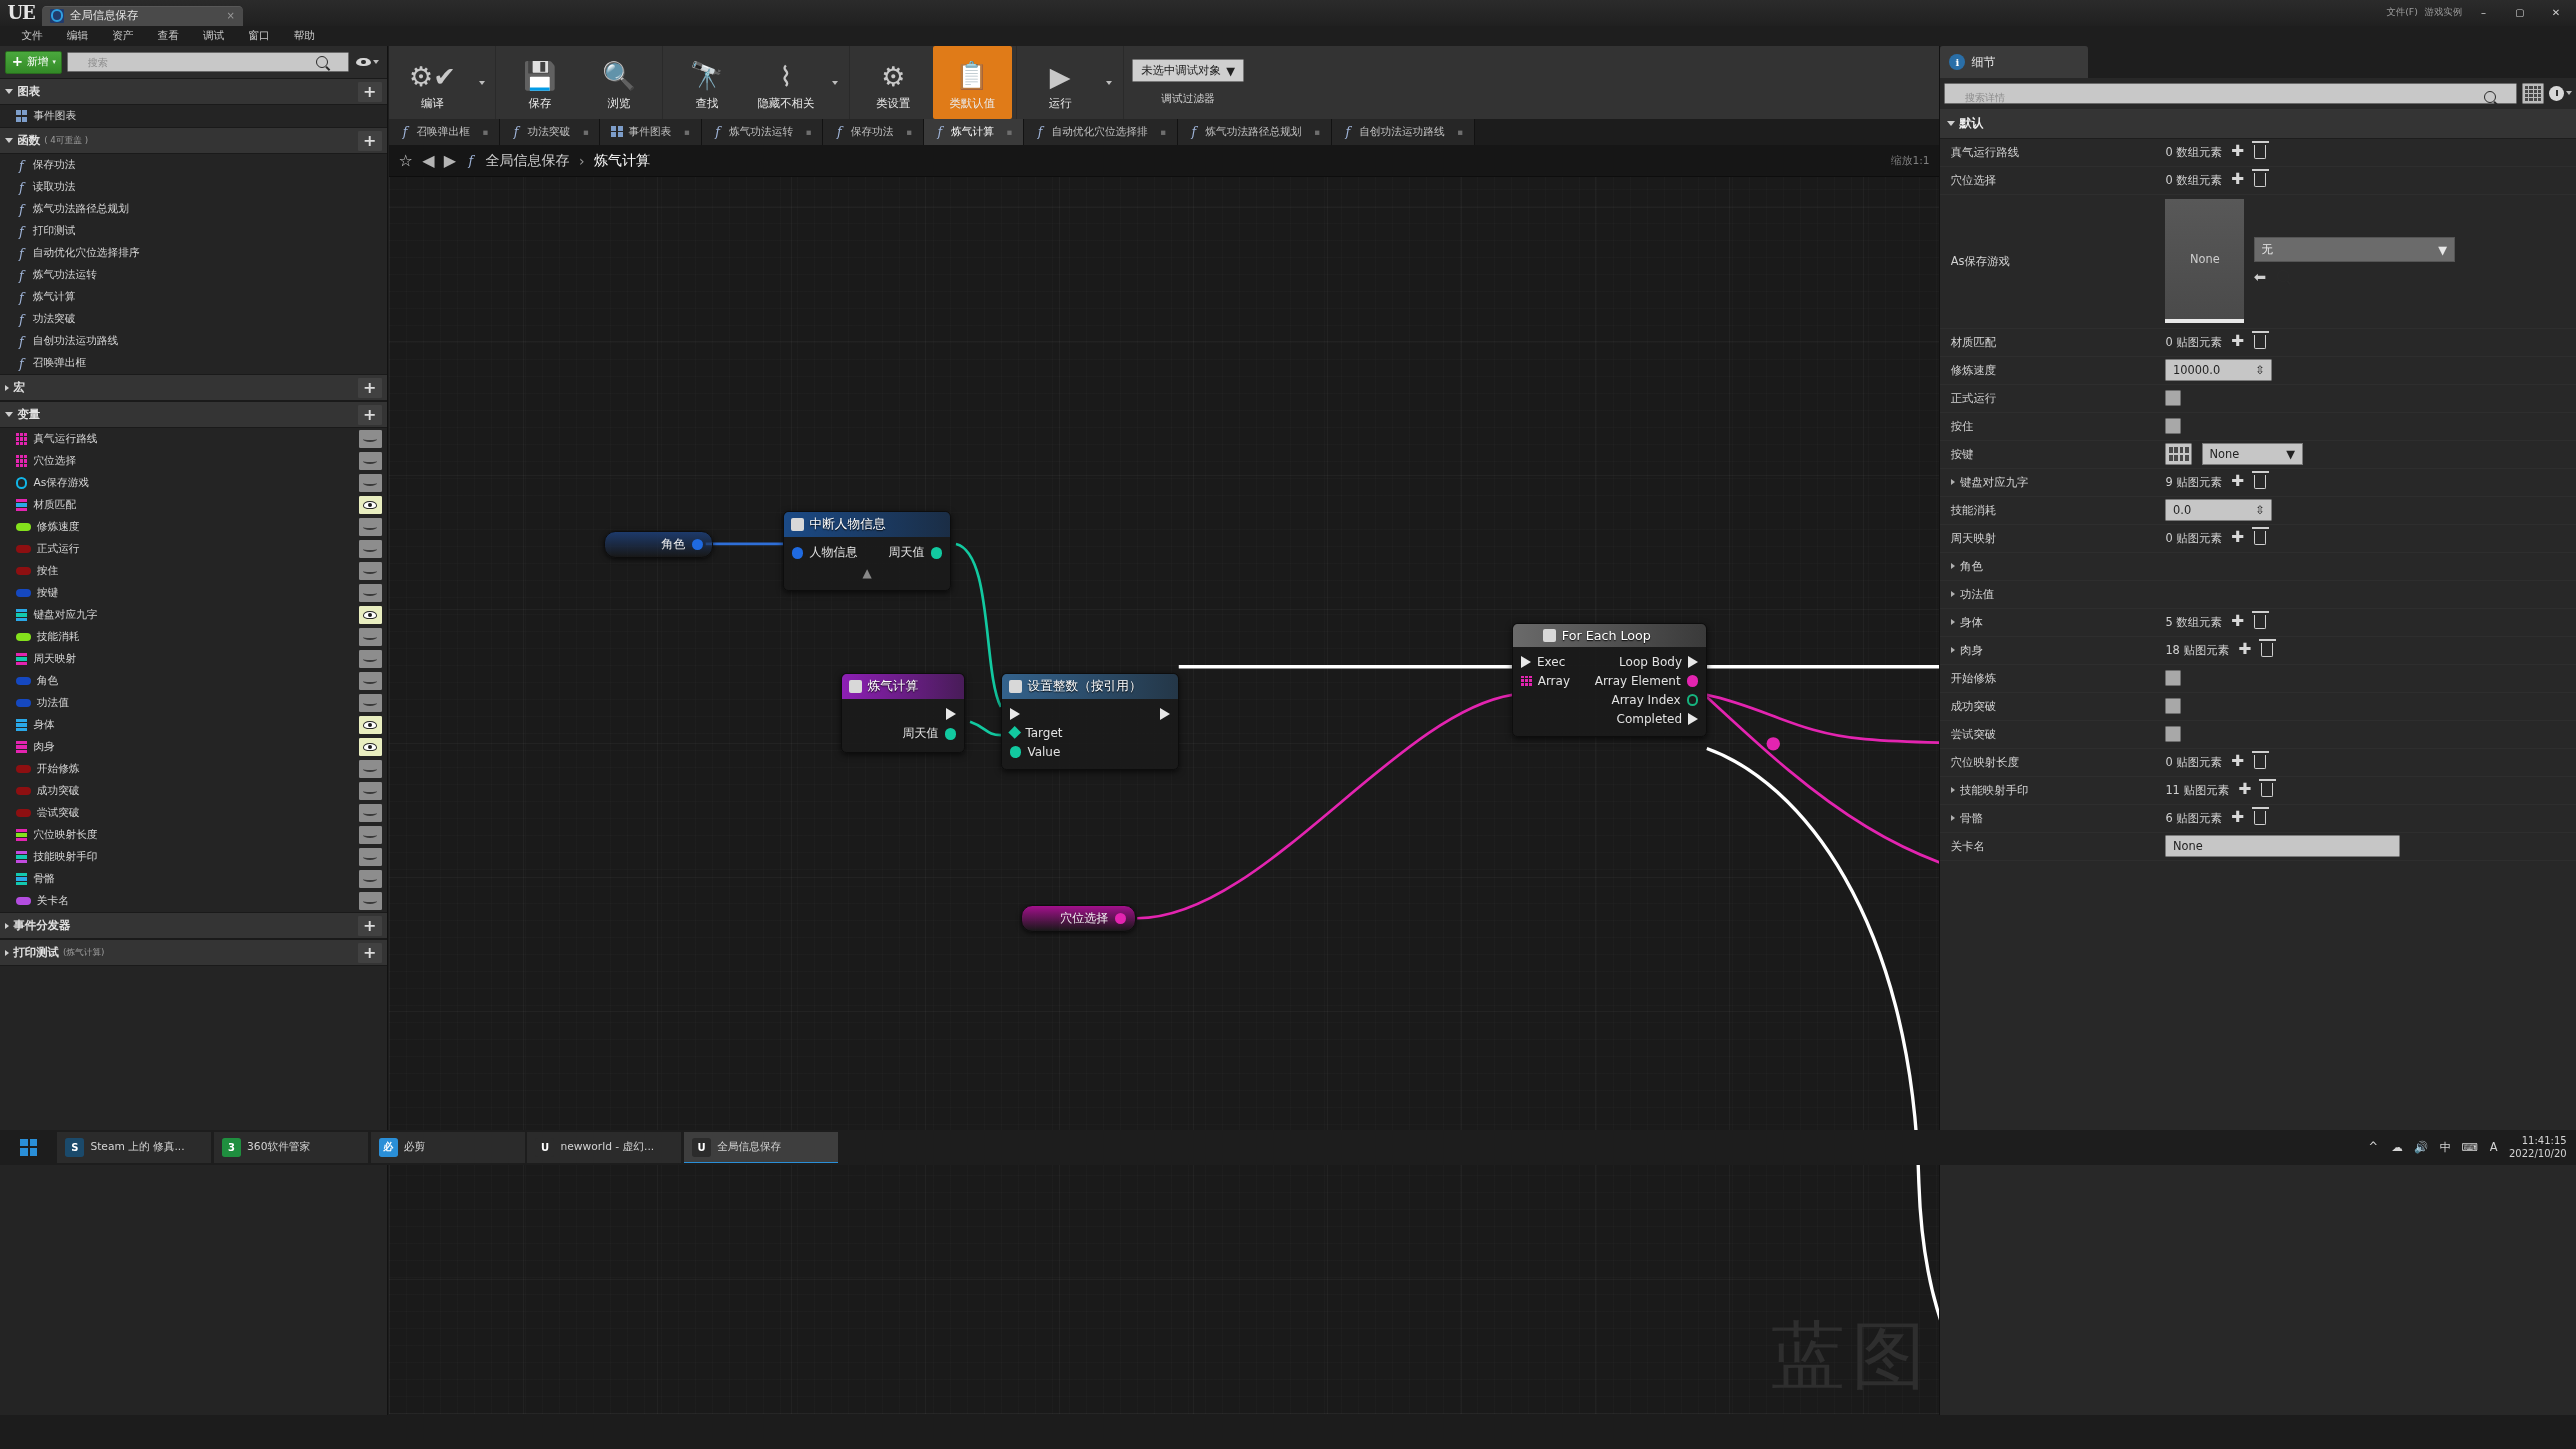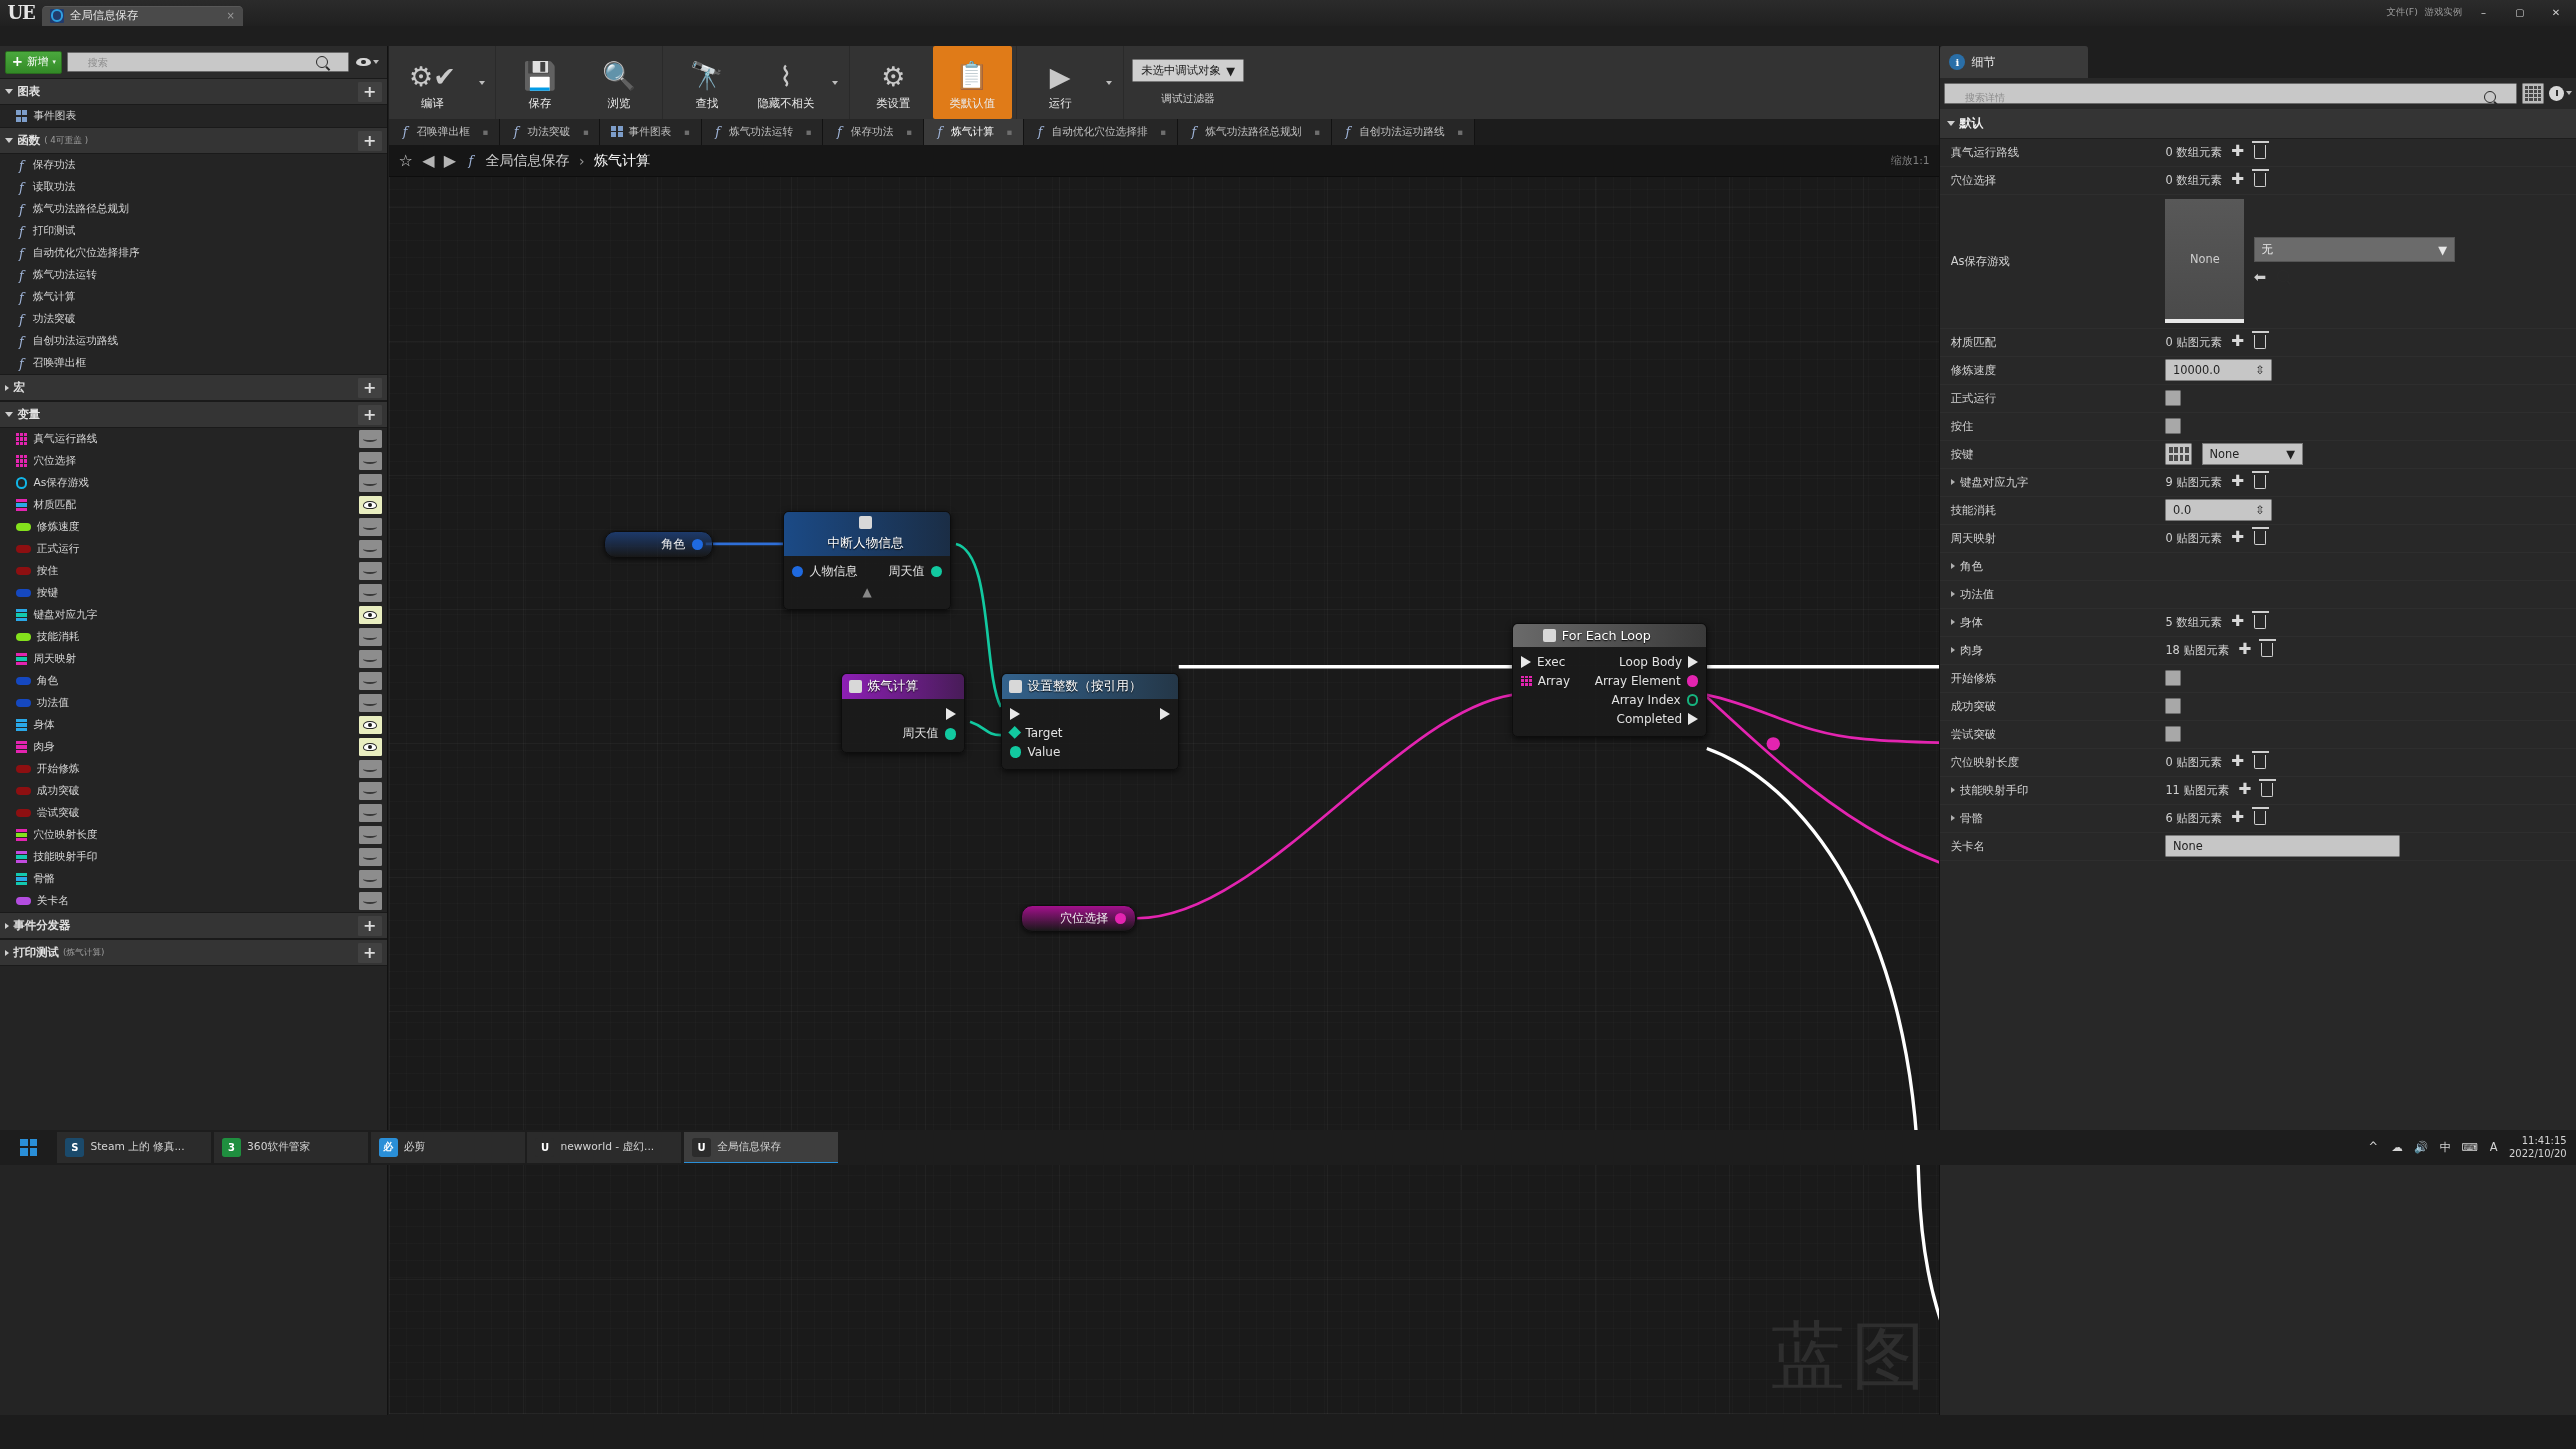--- a/index.html
+++ b/index.html
@@ -304,20 +304,29 @@
     </div>
     <div class="titlebar-right">
       <span class="tb-text">文件(F)</span>
       <span class="tb-text">游戏实例</span>
       <span class="wbtn">–</span>
       <span class="wbtn">▢</span>
       <span class="wbtn close">✕</span>
     </div>
   </div>
 
+  <div class="menubar" id="menubar">
+      <div class="menuitem">文件</div>
+      <div class="menuitem">编辑</div>
+      <div class="menuitem">资产</div>
+      <div class="menuitem">查看</div>
+      <div class="menuitem">调试</div>
+      <div class="menuitem">窗口</div>
+      <div class="menuitem">帮助</div>
+    </div>
 
   <div class="leftpanel">
     <div class="lp-toolbar">
       <div class="addbtn">
         <span class="plus">+</span>
         <span>新增</span>
         <span class="caret">▾</span>
       </div>
       <div class="searchbox">
         <input placeholder="搜索" style="">
@@ -774,21 +783,21 @@
 
       <path d="M2510,1300 C2525,1300 2528,1300 2534,1300" stroke="#e324b0" stroke-width="4" fill="none"></path>
       <path d="M2814,1300 C2830,1300 2845,1296 2860,1296" stroke="#12c9a0" stroke-width="4" fill="none"></path>
     </svg>
     <div id="graph-nodes">
         <div class="varnode" style="left: 215px; top: 354px; width: 109px; background: linear-gradient(rgb(29, 58, 107), rgba(20, 20, 20, 0.333));">
           <span style="margin-left: auto;">角色</span>
           <span class="dot" style="background: rgb(31, 106, 224);"></span>
         </div>
         <div class="node" style="left: 394px; top: 334px; width: 168px;">
-          <div class="nhead" style="background: linear-gradient(90deg, rgb(27, 74, 134), rgba(27, 74, 134, 0.4)); flex-direction: column;">
+          <div class="nhead" style="background: linear-gradient(90deg, rgb(27, 74, 134), rgba(27, 74, 134, 0.4));">
             <span style="width: 13.4px; height: 13.4px; background: rgb(216, 216, 216); border-radius: 2px; flex: 0 0 auto;"></span>
             <span>中断人物信息</span>
           </div>
           <div class="nbody">
             <div class="prow">
               <span class="pin-in">
                 <span class="dot" style="background: rgb(31, 106, 224);"></span>
                 <span>人物信息</span>
               </span>
               <span class="pin-out">

